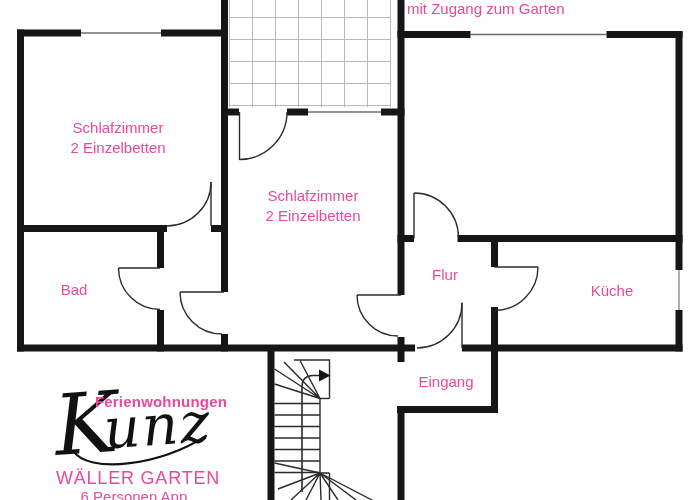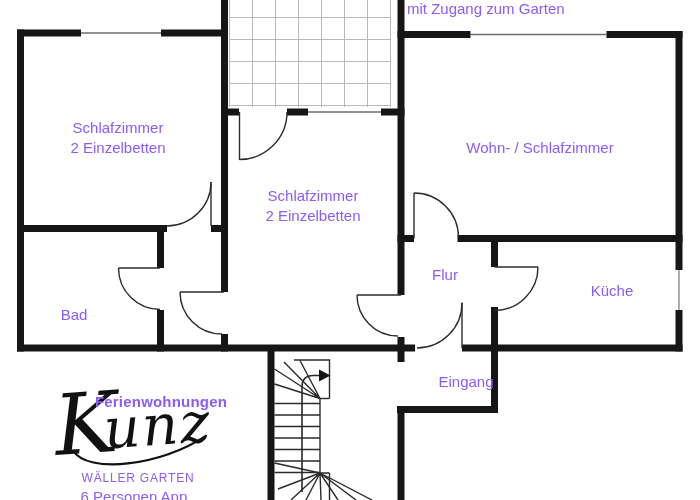--- a/index.html
+++ b/index.html
@@ -1,23 +1,23 @@
 <!DOCTYPE html>
 <html><head>
 <meta charset="utf-8">
 <style>
   html,body{margin:0;padding:0;background:#fff;}
   body{width:700px;height:500px;overflow:hidden;position:relative;
        font-family:"Liberation Sans",sans-serif;color:#1d1d1d;}
   #plan{position:absolute;left:0;top:0;width:700px;height:500px;}
   .lbl{position:absolute;transform:translate(-50%,-50%);text-align:center;
-       white-space:nowrap;font-size:15px;line-height:20px;color:#8b5cf6;}
+       white-space:nowrap;font-size:15px;line-height:20px;color:#ec4899;}
   .lbl-left{transform:none;text-align:left;}
   .brand-co{font-weight:bold;font-size:15px;letter-spacing:.2px;}
-  .brand-name{font-size:12px;letter-spacing:.8px;}
+  .brand-name{font-size:18px;letter-spacing:.8px;}
   .brand-cap{font-size:15px;}
   svg text.kunz{font-family:"DejaVu Serif",serif;font-style:italic;fill:#111;}
 </style>
 </head>
 <body>
 
 <svg id="plan" viewBox="0 0 700 500" xmlns="http://www.w3.org/2000/svg">
 
   <g stroke="#b8b8b8" stroke-width="1" fill="none">
     <path d="M229.5,0 V107 M252.5,0 V107 M275.5,0 V107 M298.5,0 V107 M321.5,0 V107 M344.5,0 V107 M367.5,0 V107 M390.5,0 V107
@@ -123,23 +123,22 @@
   <div>Schlafzimmer</div>
   <div>2 Einzelbetten</div>
 </div>
 
 <div class="lbl" style="left:313px;top:206px;">
   <div>Schlafzimmer</div>
   <div>2 Einzelbetten</div>
 </div>
 
 <div class="lbl" style="left:540px;top:148px;">
-  <div>Wohn- / Schlafzimmer</div>
 </div>
 
-<div class="lbl" style="left:74px;top:290px;margin-top:25px;">Bad</div>
+<div class="lbl" style="left:74px;top:290px;">Bad</div>
 <div class="lbl" style="left:445px;top:275px;text-align:center;">Flur</div>
 <div class="lbl" style="left:592px;top:291px;margin-left:20px;">Küche</div>
-<div class="lbl" style="left:446px;top:382px;margin-left:20px;">Eingang</div>
+<div class="lbl" style="left:446px;top:382px;">Eingang</div>
 
 <div class="lbl brand-co" style="left:161px;top:402px;">Ferienwohnungen</div>
 <div class="lbl brand-name" style="left:138px;top:478px;">WÄLLER GARTEN</div>
 <div class="lbl brand-cap" style="left:136px;top:497px;">6 Personen App.</div>
 
 </body></html>

